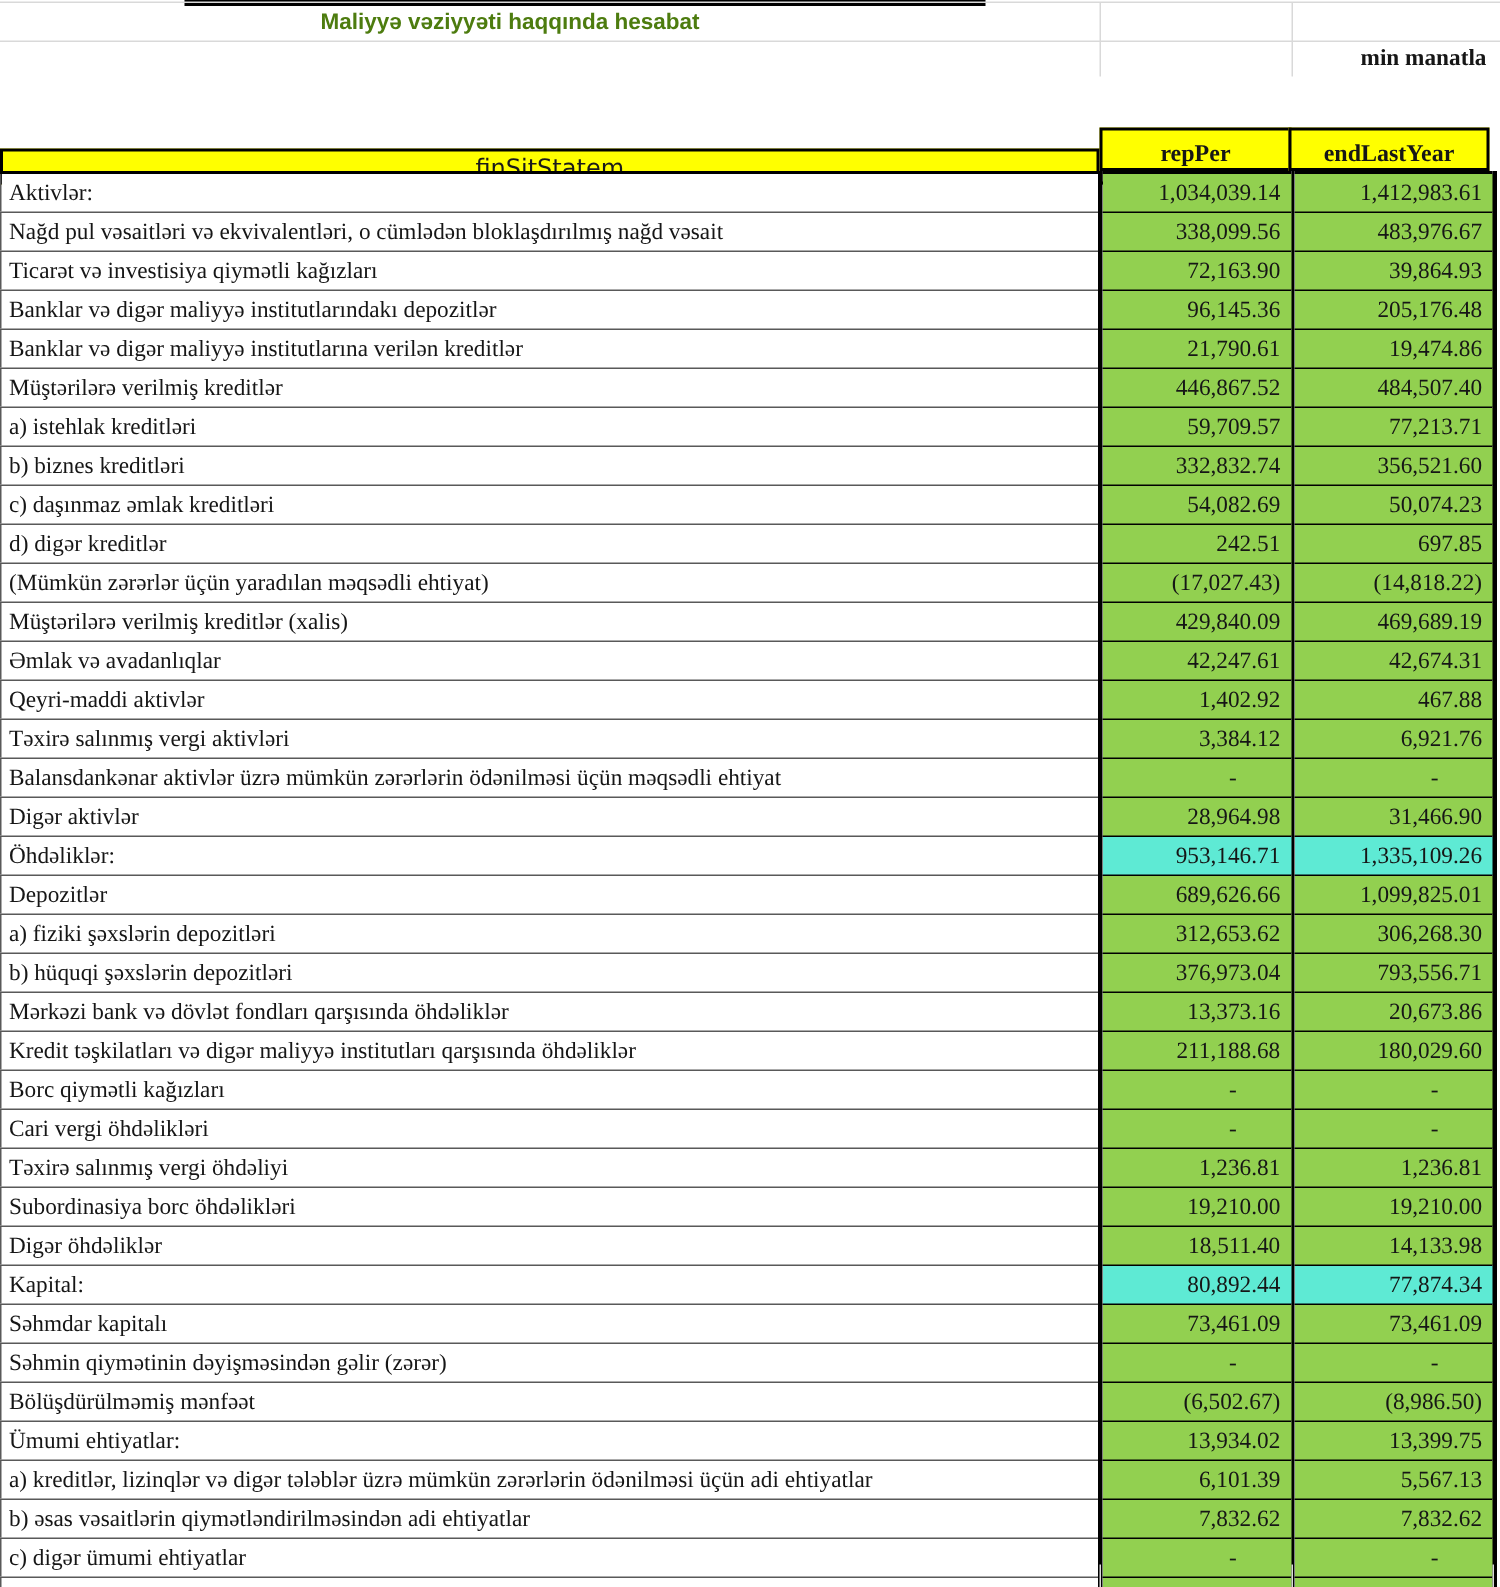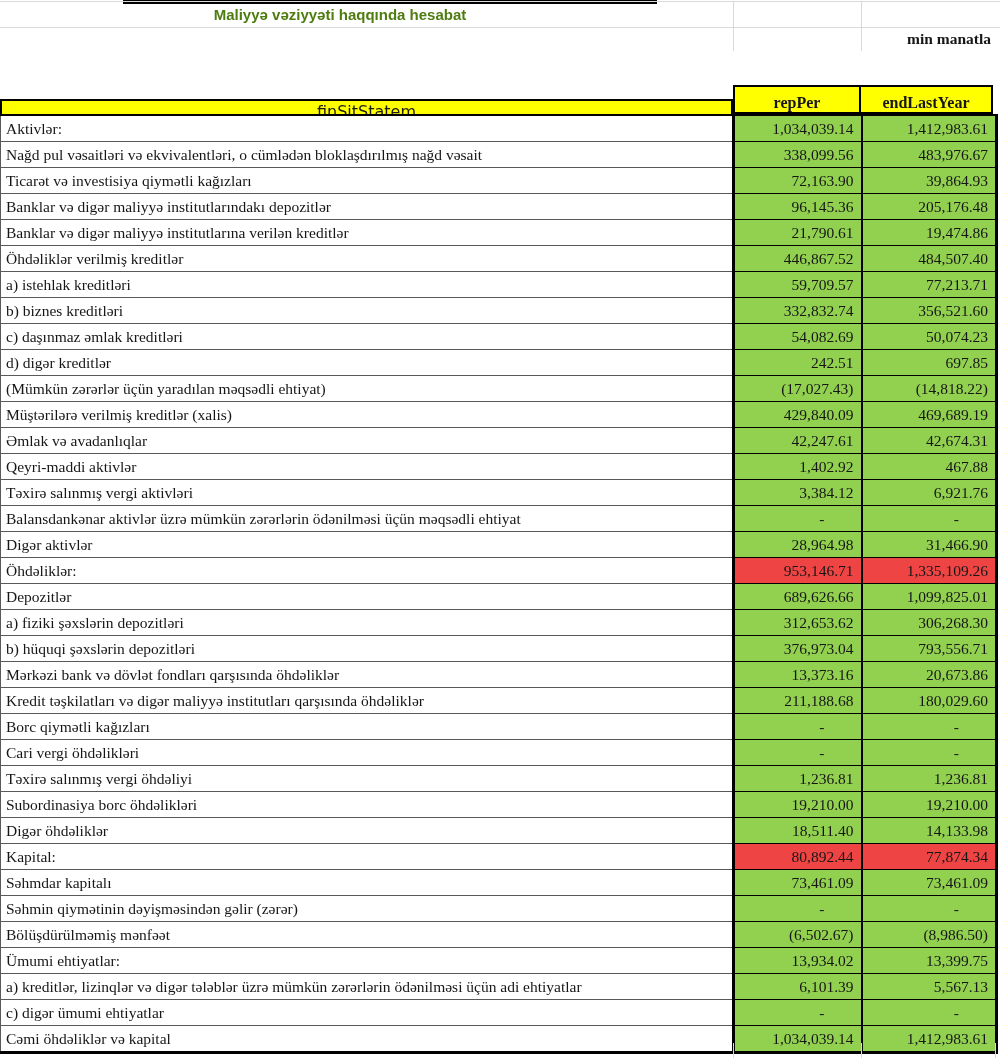--- a/index.html
+++ b/index.html
@@ -41,21 +41,21 @@
   
   table.stmt{position:absolute;left:0;top:114px;width:996px;border-collapse:collapse;table-layout:fixed;
              border-top:2px solid #000;border-bottom:3px solid #000;border-left:1px solid #595959;}
   table.stmt tr{height:25px;}
   table.stmt td{box-sizing:border-box;vertical-align:middle;font-size:15.5px;line-height:23px;
                 white-space:nowrap;overflow:hidden;}
   td.label-cell{background:#fff;border-bottom:1px solid #595959;padding:0 4px 0 5px;}
   td.val-cell{background:var(--green);border-bottom:1px solid #000;border-left:3px solid #000;
               text-align:right;padding-right:7px;}
   td.val-cell + td.val-cell{border-left:2px solid #000;border-right:3px solid #000;}
-  td.val-cell.white{background:#ef4444;}
+  td.val-cell.white{background:#5eead4;}
   td.val-cell.dash{padding-right:36px;}
   td.val-cell.hl{border-right:3px solid var(--sel-green);}
   tr.bold td{font-weight:400;}
 </style>
 </head>
 <body>
 
 <div class="sheet">
 
   <div class="top-bar"></div>
@@ -118,21 +118,21 @@
           <td class="label-cell">Banklar və digər maliyyə institutlarındakı depozitlər</td>
           <td class="val-cell">96,145.36</td>
           <td class="val-cell">205,176.48</td>
         </tr>
         <tr>
           <td class="label-cell">Banklar və digər maliyyə institutlarına verilən kreditlər</td>
           <td class="val-cell">21,790.61</td>
           <td class="val-cell">19,474.86</td>
         </tr>
         <tr>
-          <td class="label-cell">Öhdəliklər verilmiş kreditlər</td>
+          <td class="label-cell">Müştərilərə verilmiş kreditlər</td>
           <td class="val-cell">446,867.52</td>
           <td class="val-cell">484,507.40</td>
         </tr>
         <tr>
           <td class="label-cell">a) istehlak kreditləri</td>
           <td class="val-cell">59,709.57</td>
           <td class="val-cell">77,213.71</td>
         </tr>
         <tr>
           <td class="label-cell">b) biznes kreditləri</td>
@@ -261,20 +261,25 @@
         </tr>
         <tr>
           <td class="label-cell">Ümumi ehtiyatlar:</td>
           <td class="val-cell">13,934.02</td>
           <td class="val-cell">13,399.75</td>
         </tr>
         <tr>
           <td class="label-cell">a) kreditlər, lizinqlər və digər tələblər üzrə mümkün zərərlərin ödənilməsi üçün adi ehtiyatlar</td>
           <td class="val-cell">6,101.39</td>
           <td class="val-cell">5,567.13</td>
+        </tr>
+        <tr>
+          <td class="label-cell">b) əsas vəsaitlərin qiymətləndirilməsindən adi ehtiyatlar</td>
+          <td class="val-cell">7,832.62</td>
+          <td class="val-cell">7,832.62</td>
         </tr>
         <tr>
           <td class="label-cell">c) digər ümumi ehtiyatlar</td>
           <td class="val-cell dash">-</td>
           <td class="val-cell dash">-</td>
         </tr>
         <tr class="bold">
           <td class="label-cell">Cəmi öhdəliklər və kapital</td>
           <td class="val-cell">1,034,039.14</td>
           <td class="val-cell">1,412,983.61</td>

